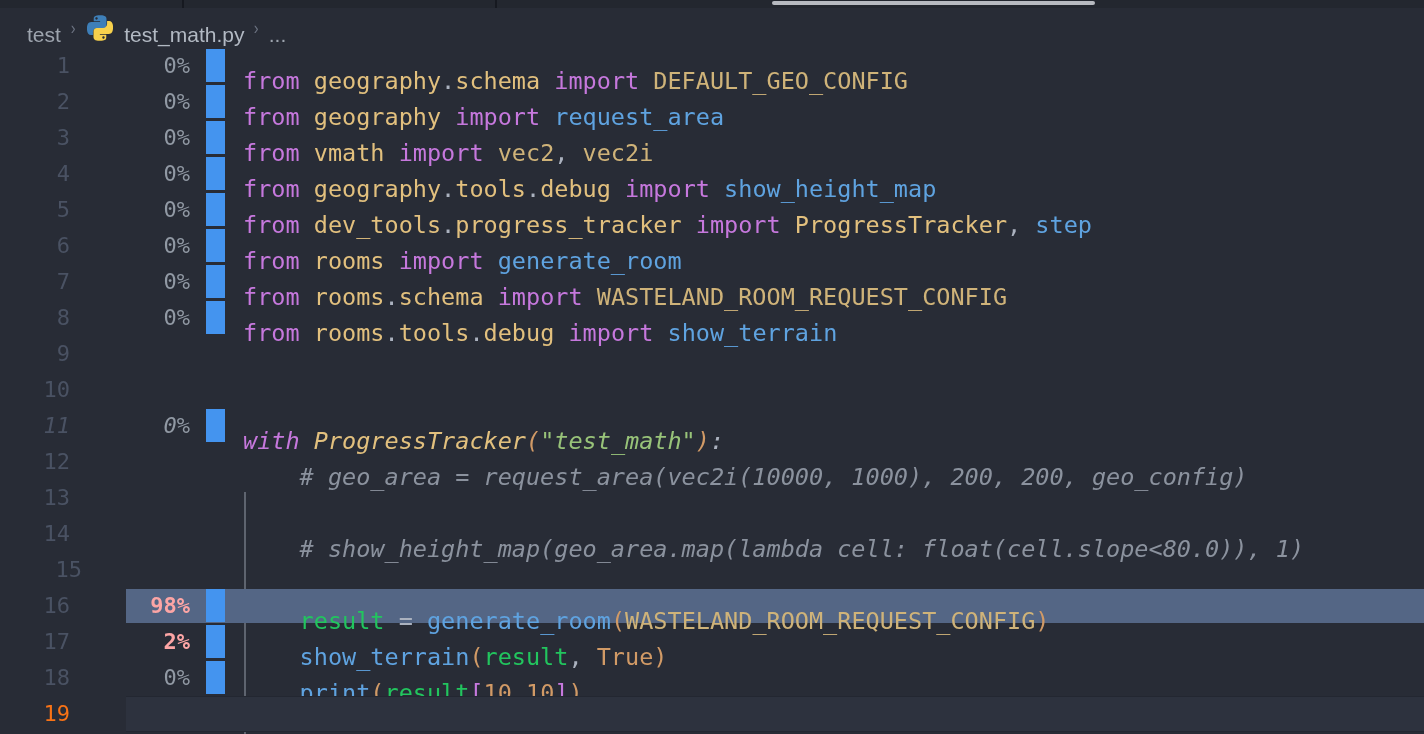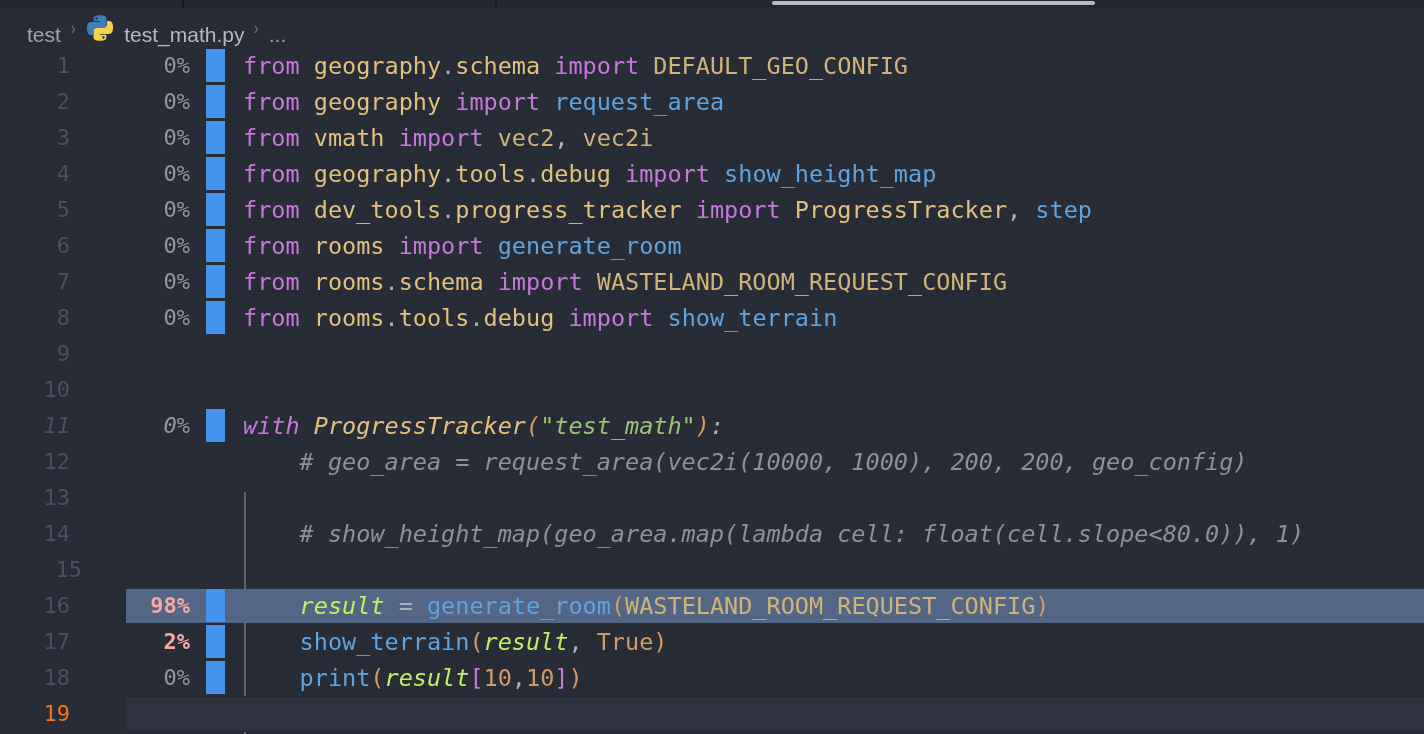--- a/index.html
+++ b/index.html
@@ -27,33 +27,33 @@
   .sel-band{position:absolute;left:126px;top:1px;width:1298px;height:34px;background:#546685;}
   .cur-band{position:absolute;left:126px;top:0;width:1298px;height:36px;background:#2d323e;
             border-top:1px solid #232731;border-bottom:1px solid #232731;box-sizing:border-box;}
   .lnum{position:absolute;left:0;top:0;width:70px;height:36px;line-height:36px;
         text-align:right;font-size:22px;color:#4a5263;cursor:pointer;}
   .lnum.active{color:#f97316;}
   .pct{position:absolute;left:70px;top:0;width:120px;height:36px;line-height:36px;
        text-align:right;font-size:22px;color:#9199a4;}
   .pct.hot{color:#fca5a5;font-weight:700;text-align:right;}
   .block{position:absolute;left:206px;top:1px;width:19px;height:33px;background:#4494ef;}
-  .code{position:absolute;left:243px;top:0;height:36px;line-height:36px;font-size:23.5px;
+  .code{position:absolute;left:243px;top:15px;height:36px;line-height:36px;font-size:23.5px;
         white-space:pre;cursor:text;color:#abb2bf;}
   .indent-guide{position:absolute;left:244px;top:444px;width:2px;height:252px;
                 background:rgba(148,156,168,.5);}
 
   
   .tk-kw{color:#c678dd;}
   .tk-mod{color:#e2c07e;}
   .tk-cls{color:#e2c07e;}
   .tk-const{color:#cfb379;}
   .tk-fn{color:#5fa3e0;}
   .tk-str{color:#98c379;}
-  .tk-var{color:#bef264;font-style:italic;}
+  .tk-var{color:#22c55e;}
   .tk-num{color:#d19a66;}
   .tk-bool{color:#d19a66;}
   .tk-b1{color:#d19a66;}
   .tk-b2{color:#c678dd;}
   .tk-op{color:#abb2bf;}
   .tk-pun{color:#abb2bf;}
   .tk-com{color:#8b929e;font-style:italic;}
 </style>
 </head>
 <body>

